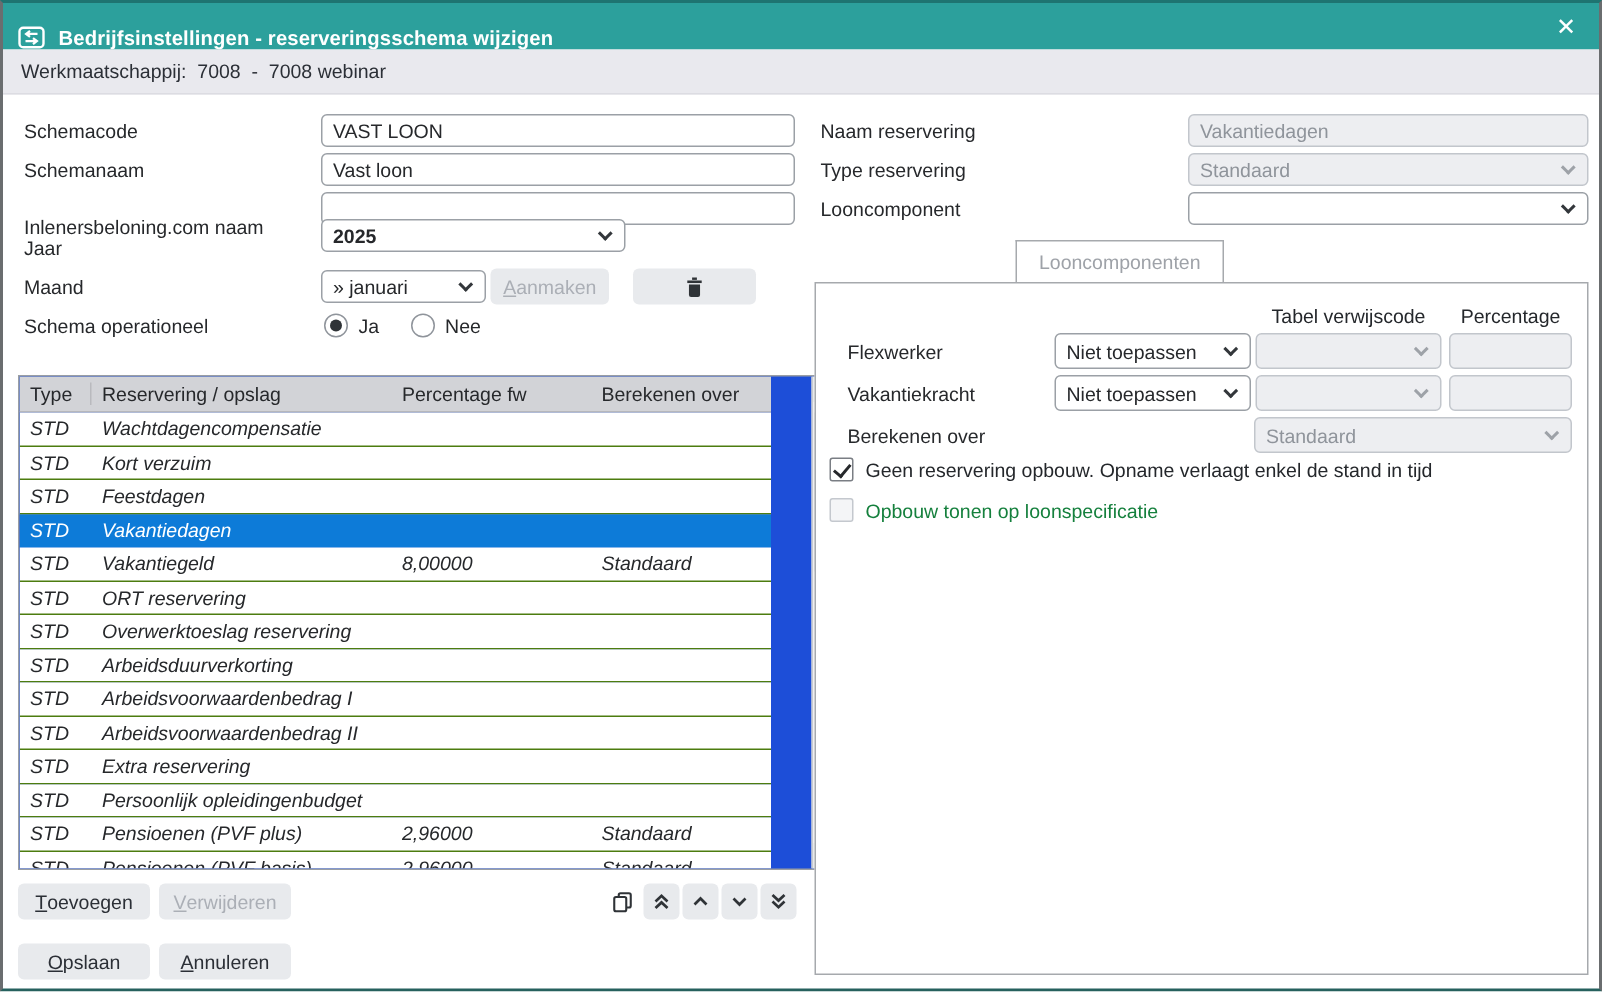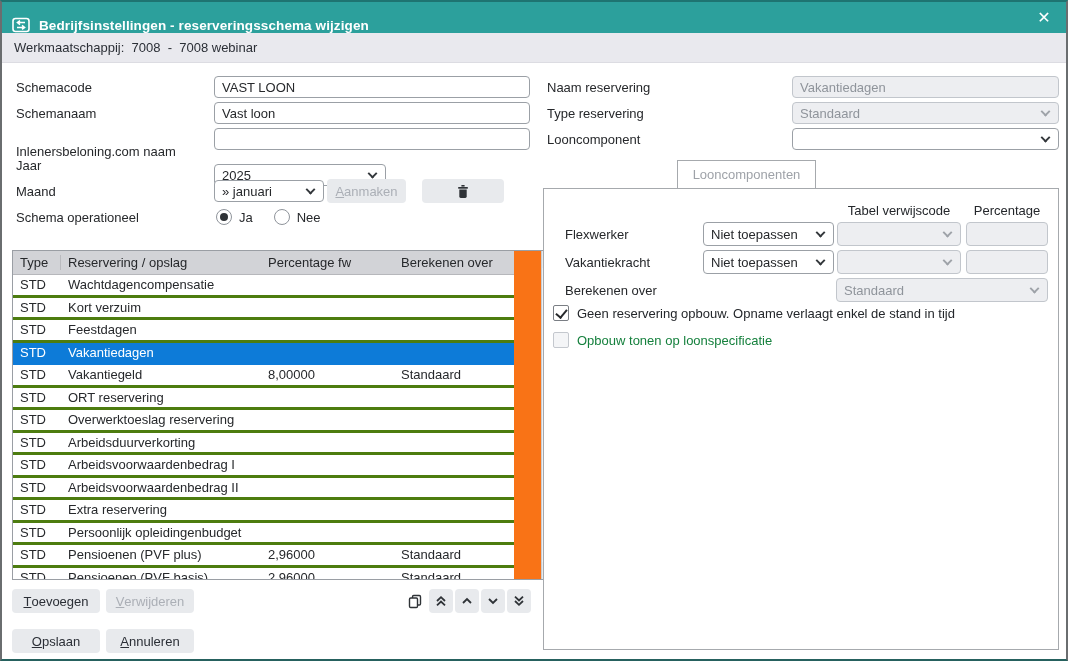--- a/index.html
+++ b/index.html
@@ -84,30 +84,30 @@
   
   .checkbox { width: 16px; height: 16px; border: 1px solid #7A7E84; border-radius: 2px; background: #fff; position: relative; cursor: pointer; flex: none; }
   .checkbox.checked::after {
     content: ""; position: absolute; left: 4px; top: 1px; width: 5px; height: 9px;
     border-right: 2.2px solid #26282B; border-bottom: 2.2px solid #26282B; transform: rotate(40deg);
   }
   .checkbox.disabled { border-color: #C4C8CE; background: #F4F5F7; cursor: default; }
   
   .rtable {
     position: absolute; left: 10px; top: 248px; width: 547px; height: 330px;
-    border: 1px solid #9A9EA4; background: #f97316; overflow: hidden;
+    border: 1px solid #9A9EA4; background: #1d4ed8; overflow: hidden;
   }
   .thead {
     position: absolute; left: 0; top: 0; width: 501px; height: 24px;
     background: #D2D3D7; display: flex; align-items: center; border-bottom: 1px solid #B6B7BB;
   }
   .thead .hcell { padding-left: 7px; color: #26282B; }
   .thead .hcell:first-child { border-right: 1px solid #B9BABE; }
   .tbody { position: absolute; left: 0; top: 24px; width: 501px; bottom: 0; overflow: hidden; }
-  .trow { display: flex; align-items: center; height: 22.5px; border-bottom: 3px solid #4d7c0f; background: #fff; cursor: pointer; }
+  .trow { display: flex; align-items: center; height: 22.5px; border-bottom: 1px solid #4d7c0f; background: #fff; cursor: pointer; font-style: italic; }
   .trow.selected { background: #0D7BD8; border-bottom-color: #0D7BD8; }
   .trow.selected .tcell { color: #fff; }
   .tcell { padding-left: 7px; white-space: nowrap; overflow: hidden; color: #26282B; }
   .c-type { width: 48px; flex: none; }
   .c-name { width: 200px; flex: none; }
   .c-pct  { width: 133px; flex: none; }
   .c-over { flex: 1; }
   
   .vscroll { position: absolute; right: 0; top: 0; width: 17px; height: 100%; background: #EFEFF1; border-left: 1px solid #C9CCD0; }
   .sbtn { position: absolute; left: 0; width: 16px; height: 17px; background: #E7E9EB; display: flex; align-items: center; justify-content: center; cursor: pointer; }
@@ -160,21 +160,21 @@
   <div style="position:absolute; left:212px; top:100px; width:316px; height:22px;">
     <input class="tinput" value="Vast loon" style="">
   </div>
 
   <div class="frow" style="left:14px; top:126px;margin-top:12px;">Inlenersbeloning.com naam</div>
   <div style="position:absolute; left:212px; top:126px; width:316px; height:22px;">
     <input class="tinput" value="" style="">
   </div>
 
   <div class="frow" style="left:14px; top:152px;">Jaar</div>
-  <div class="sel" style="left:212px; top:162px; width:172px;">
+  <div class="sel" style="left:212px; top:144px; width:203px;font-weight:bold;">
     <span>2025</span>
     <span class="chev"></span>
   </div>
 
   <div class="frow" style="left:14px; top:178px;">Maand</div>
   <div class="sel" style="left:212px; top:178px; width:110px;">
     <span>» januari</span>
     <span class="chev"></span>
   </div>
   <button class="btn disabled" style="left:325px; top:177px; width:79px;"><u>A</u>anmaken</button>

